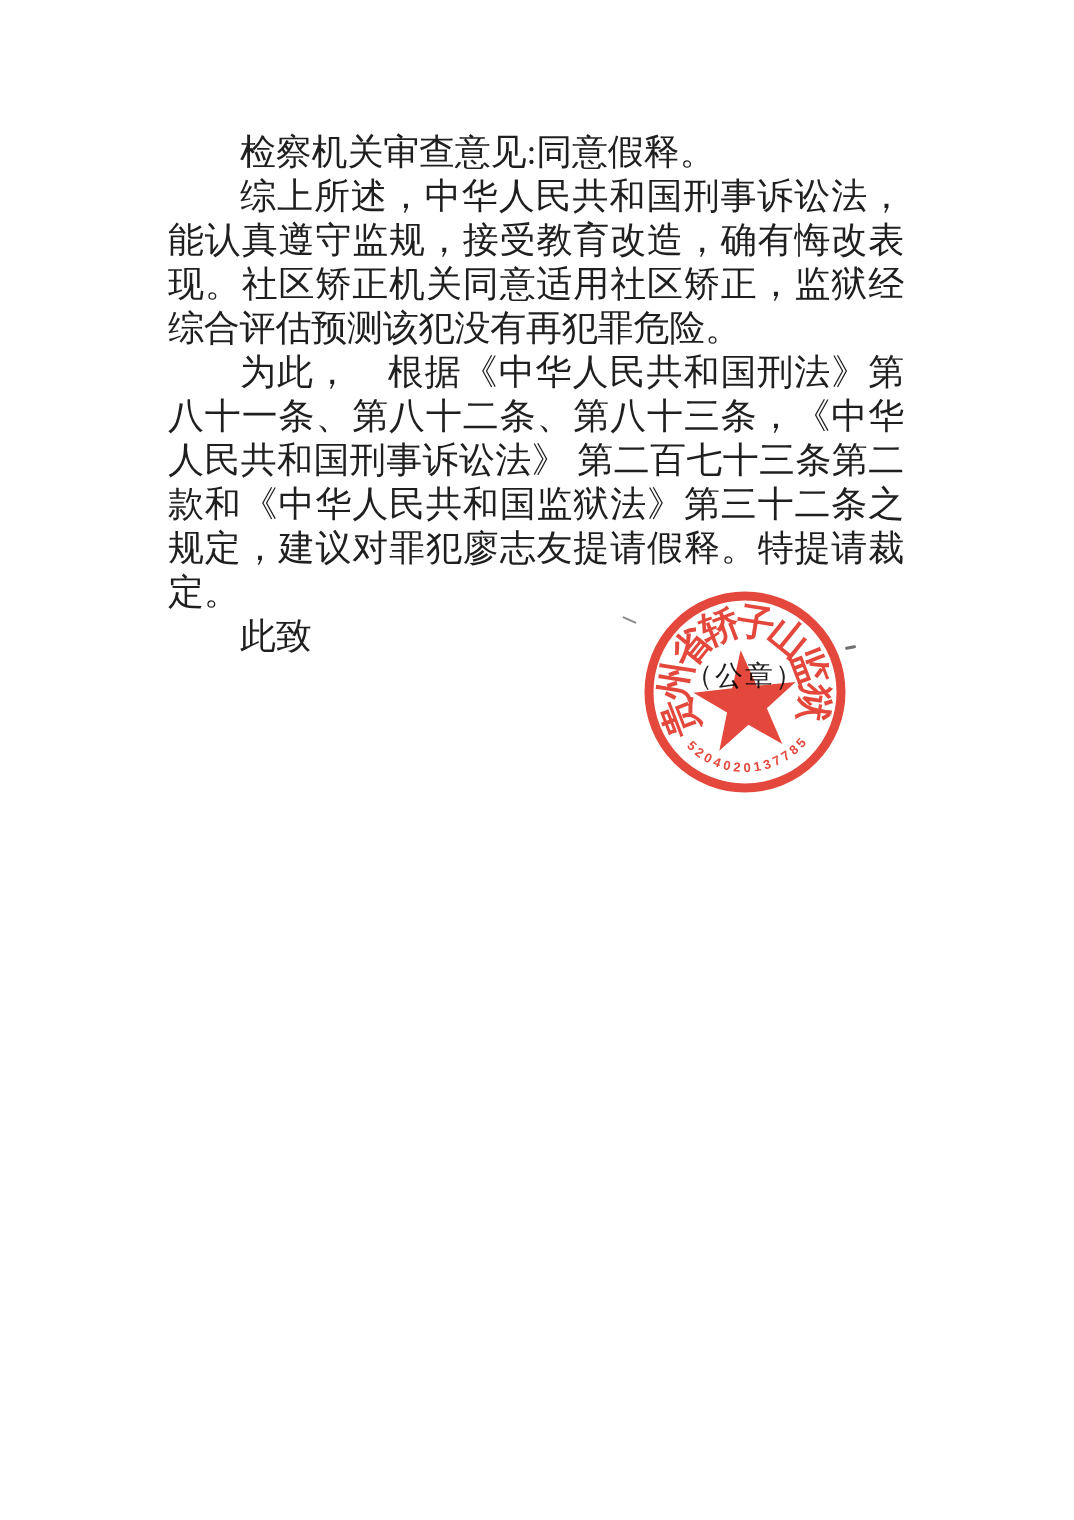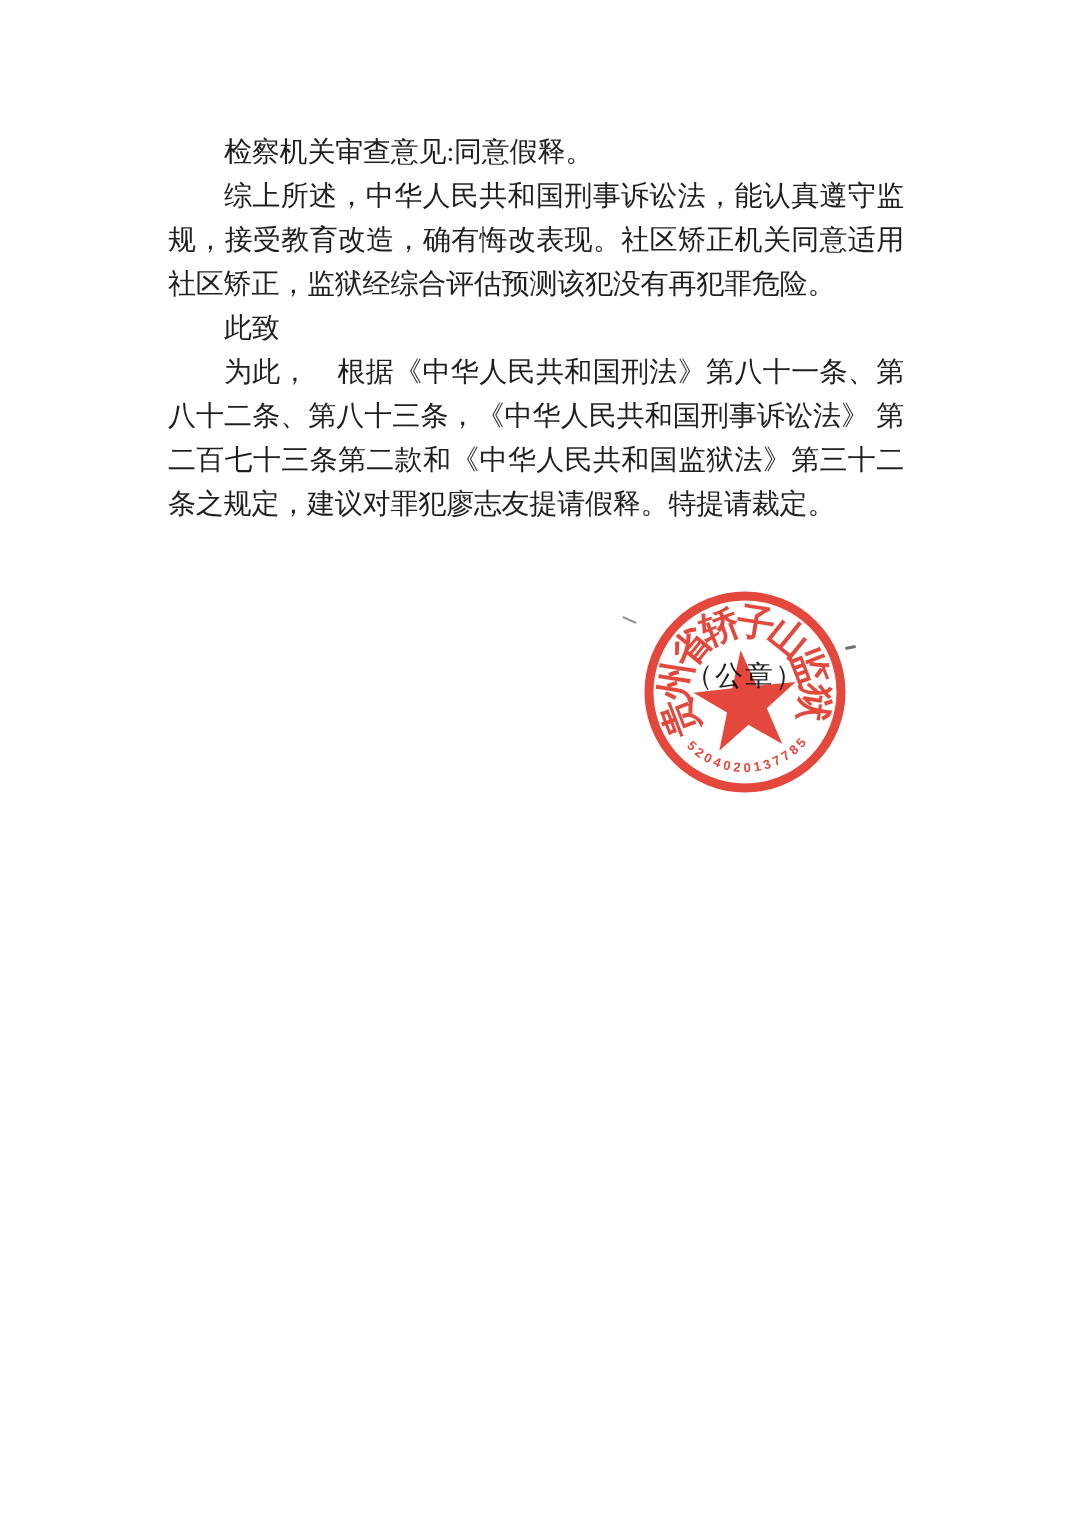--- a/index.html
+++ b/index.html
@@ -14,21 +14,21 @@
     background: var(--paper, #ffffff);
     overflow: hidden;
     font-family: "Liberation Serif", "DejaVu Serif", serif;
     color: var(--ink, #1f1f1f);
   }
   .doc-body {
     position: absolute;
     left: 168px;
     top: 130px;
     width: 736px;
-    font-size: 28px;
+    font-size: 36px;
     line-height: 44px;
     letter-spacing: -0.2px;
     text-align: justify;
     text-justify: inter-character;
   }
   .para { margin: 0; text-indent: 2em; }
   .para.no-indent { text-indent: 0; }
 
   
   .seal-block {
@@ -105,22 +105,22 @@
   }
 </style>
 </head>
 <body>
 
 <div class="page">
 
   <div class="doc-body">
     <p class="para">检察机关审查意见:同意假释。</p>
     <p class="para">综上所述，中华人民共和国刑事诉讼法，能认真遵守监规，接受教育改造，确有悔改表现。社区矫正机关同意适用社区矫正，监狱经综合评估预测该犯没有再犯罪危险。</p>
+    <p class="para">为此，　根据《中华人民共和国刑法》第八十一条、第八十二条、第八十三条，《中华人民共和国刑事诉讼法》 第二百七十三条第二款和《中华人民共和国监狱法》第三十二条之规定，建议对罪犯廖志友提请假释。特提请裁定。</p>
     <p class="para">此致</p>
-    <p class="para">为此，　根据《中华人民共和国刑法》第八十一条、第八十二条、第八十三条，《中华人民共和国刑事诉讼法》 第二百七十三条第二款和《中华人民共和国监狱法》第三十二条之规定，建议对罪犯廖志友提请假释。特提请裁定。</p>
   </div>
 
   <div class="smudge smudge-1"></div>
   <div class="smudge smudge-2"></div>
 
   <div class="seal-block">
     <svg class="seal-svg" viewBox="0 0 210 210" xmlns="http://www.w3.org/2000/svg">
       <circle class="seal-ring" cx="105" cy="105" r="96"></circle>
       <g transform="rotate(-6 105 105)">
         <polygon class="seal-star" points="105,63 117.3,100 156.4,100.3 125,123.5 136.7,160.7 105,138 73.3,160.7 85,123.5 53.6,100.3 92.7,100"></polygon>

